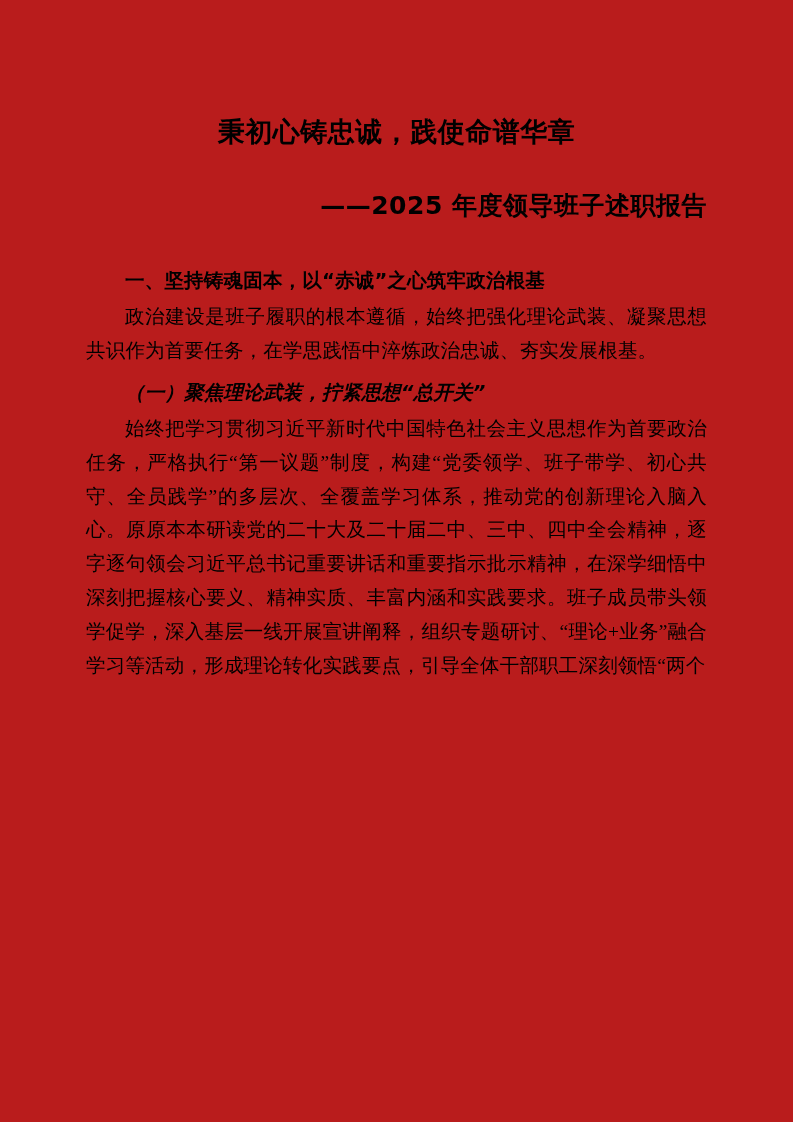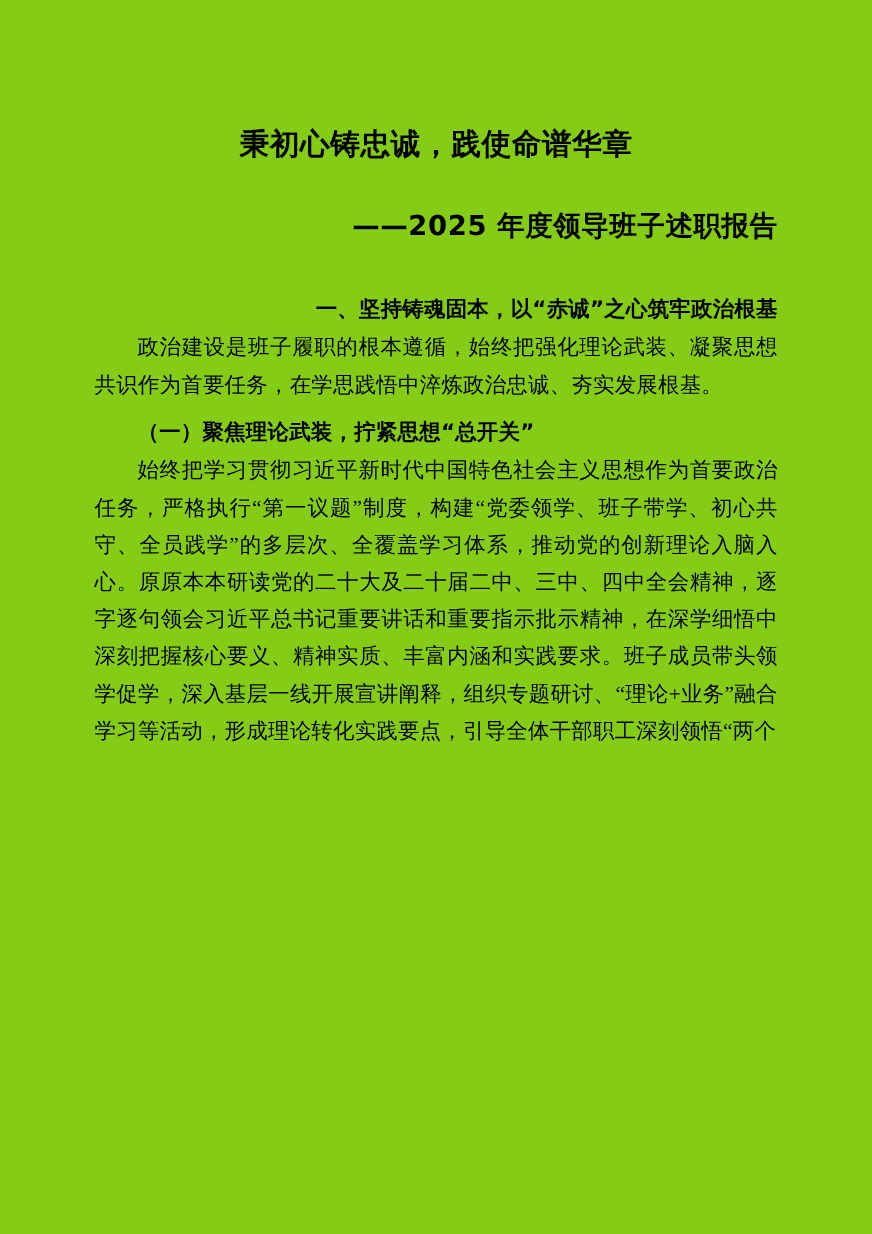--- a/index.html
+++ b/index.html
@@ -12,21 +12,21 @@
     height: 1122px;
     font-family: "Liberation Serif", "DejaVu Serif", serif;
     color: #000000;
     overflow: hidden;
   }
   .page {
     box-sizing: border-box;
     width: 793px;
     height: 1122px;
     padding: 112px 86px 60px 86px;
-    background: #84cc16;
+    background: #b91c1c;
   }
   .doc-title {
     font-family: "DejaVu Sans", "Liberation Sans", sans-serif;
     font-weight: bold;
     font-size: 27px;
     line-height: 1.5;
     text-align: center;
     letter-spacing: 0.5px;
     margin: 0 0 34px 0;
   }
@@ -49,30 +49,30 @@
     letter-spacing: 0.2px;
   }
   .heading-1 {
     font-family: "DejaVu Sans", "Liberation Sans", sans-serif;
     font-weight: bold;
     font-size: 19.5px;
     line-height: 1.74;
     margin: 10px 0 2px 0;
     text-indent: 2em;
     letter-spacing: 0.2px;
-    text-align: right;
   }
   .heading-2 {
     font-family: "DejaVu Sans", "Liberation Sans", sans-serif;
     font-weight: bold;
     font-size: 19.5px;
     line-height: 1.74;
     margin: 8px 0 2px 0;
     text-indent: 2em;
     letter-spacing: 0.2px;
+    font-style: italic;
   }
 </style>
 </head>
 <body>
 
 <div class="page">
 
   <h1 class="doc-title">秉初心铸忠诚，践使命谱华章</h1>
 
   <h2 class="doc-subtitle">——2025 年度领导班子述职报告</h2>

